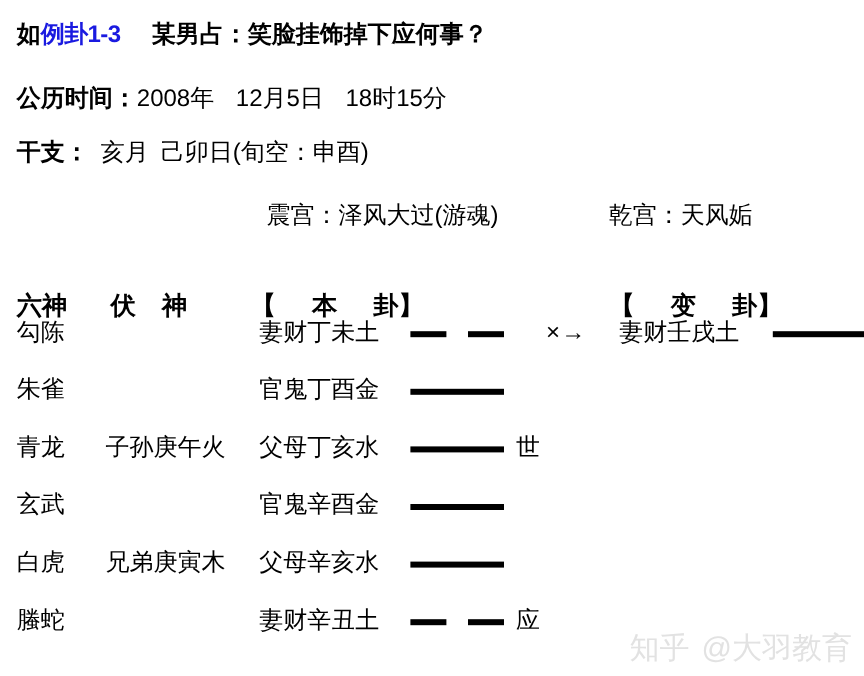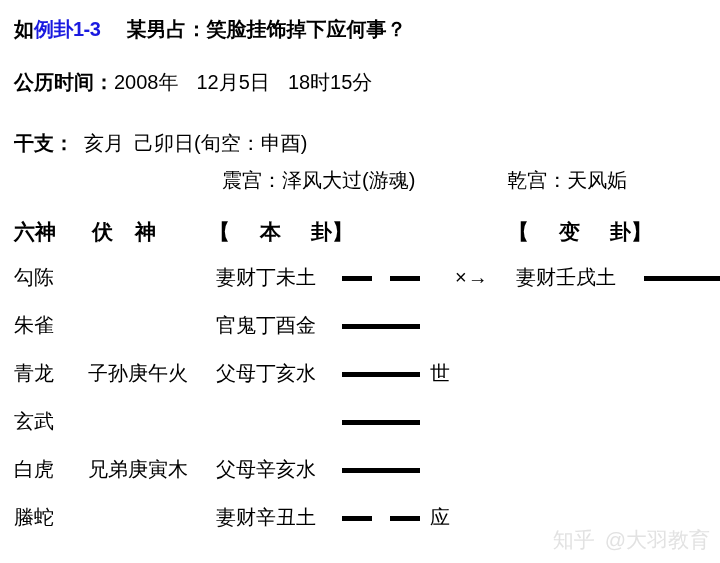--- a/index.html
+++ b/index.html
@@ -20,21 +20,21 @@
   
   .hdr-line {
     position: absolute;
     left: 14px;
     white-space: nowrap;
     font-size: 20px;
     line-height: 24px;
   }
   #title-line   { top: 17px; text-align: center; }
   #date-line    { top: 70px; text-align: center; }
-  #ganzhi-line  { top: 131px; }
+  #ganzhi-line  { top: 115px; }
 
   .bold      { font-weight: bold; }
   .blue-bold { font-weight: bold; color: #1a1ae0; letter-spacing: -0.5px; }
   .gap-sm    { display: inline-block; width: 10px; }
   .gap-md    { display: inline-block; width: 18px; }
   .gap-lg    { display: inline-block; width: 26px; }
 
   
   #gong-row {
     position: absolute;
@@ -50,21 +50,21 @@
   #col-headers {
     position: absolute;
     top: 218px;
     left: 0;
     width: 720px;
     height: 30px;
     font-size: 21px;
     font-weight: bold;
     line-height: 28px;
   }
-  .ch { position: absolute; white-space: nowrap; }
+  .ch { position: absolute; white-space: nowrap; margin-top: 24px; }
   #ch-liushen { left: 14px; }
   #ch-fushen  { left: 92px; letter-spacing: 22px; }
   #ch-benGua  { left: 209px; }
   #ch-bianGua { left: 508px; }
   .hdr-spread { letter-spacing: 30px; }
 
   
   #rows {
     position: absolute;
     top: 262px;
@@ -113,21 +113,21 @@
     font-size: 20px;
     line-height: 30px;
     letter-spacing: 1px;
   }
 
   
   #watermark {
     position: absolute;
     right: 10px;
     bottom: 10px;
-    font-size: 21px;
+    font-size: 25px;
     color: #e2e2e2;
     white-space: nowrap;
     line-height: 26px;
     user-select: none;
   }
   #watermark .wm-logo { margin-right: 10px; }
 </style>
 </head>
 <body>
 
@@ -170,20 +170,21 @@
     </div>
     <div class="row">
       <span class="cell c-liushen">青龙</span>
       <span class="cell c-fushen">子孙庚午火</span>
       <span class="cell c-yao">父母丁亥水</span>
       <span class="cell c-lines"><span class="lines yang"><span class="bar"></span></span></span>
       <span class="cell c-shiying">世</span>
     </div>
     <div class="row">
       <span class="cell c-liushen">玄武</span>
+      <span class="cell c-yao">官鬼辛酉金</span>
       <span class="cell c-lines"><span class="lines yang"><span class="bar"></span></span></span>
     </div>
     <div class="row">
       <span class="cell c-liushen">白虎</span>
       <span class="cell c-fushen">兄弟庚寅木</span>
       <span class="cell c-yao">父母辛亥水</span>
       <span class="cell c-lines"><span class="lines yang"><span class="bar"></span></span></span>
     </div>
     <div class="row">
       <span class="cell c-liushen">螣蛇</span>

